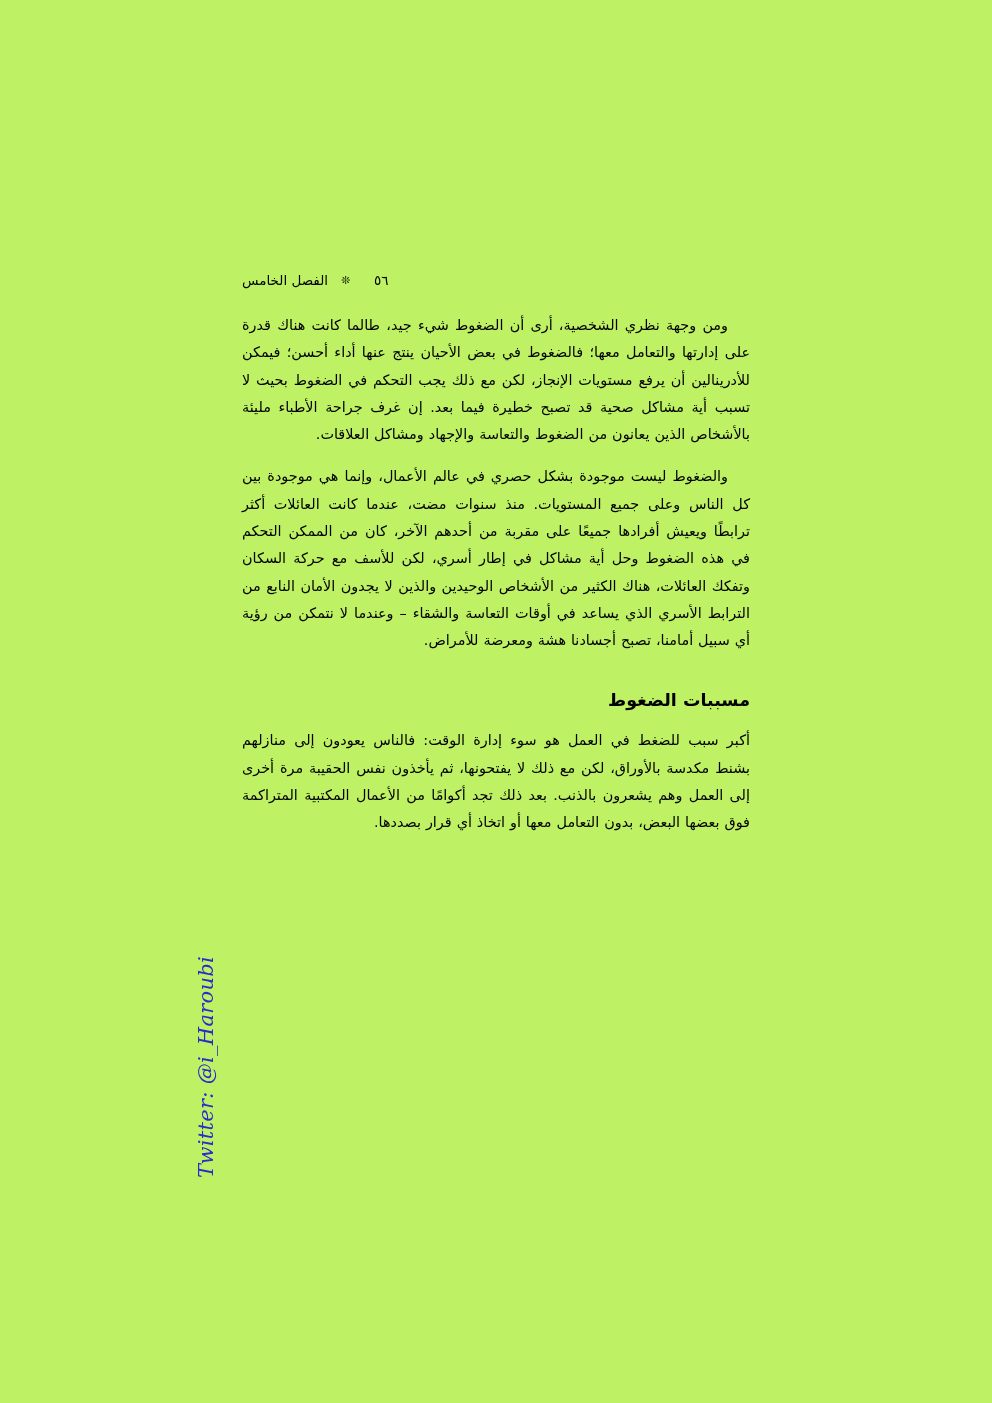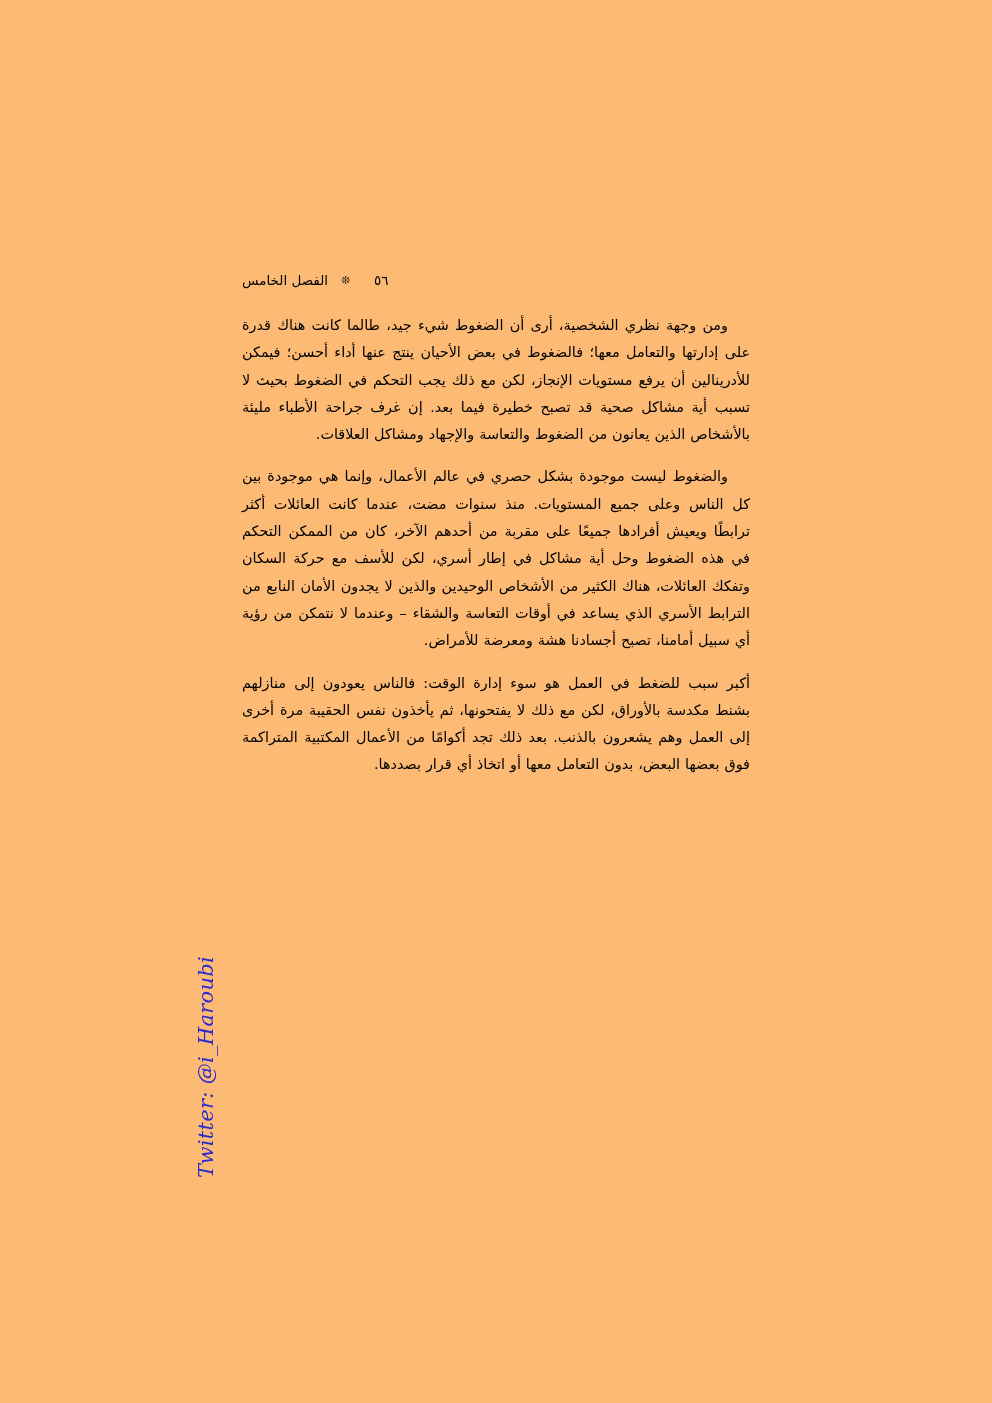--- a/index.html
+++ b/index.html
@@ -13,21 +13,21 @@
     height: 1403px;
     position: relative;
     overflow: hidden;
     font-family: "DejaVu Sans", "Liberation Sans", sans-serif;
     color: #000000;
   }
 
   .page {
     position: absolute;
     inset: 0;
-    background: #fdba74;
+    background: #bef264;
     text-decoration: underline;
   }
 
   
   .running-head {
     position: absolute;
     top: 272px;
     right: 242px;
     width: 508px;
     text-align: left;
@@ -121,20 +121,21 @@
     </span>
   </div>
 
   <div class="textblock">
 
 
     <p class="para">ومن وجهة نظري الشخصية، أرى أن الضغوط شيء جيد، طالما كانت هناك قدرة على إدارتها والتعامل معها؛ فالضغوط في بعض الأحيان ينتج عنها أداء أحسن؛ فيمكن للأدرينالين أن يرفع مستويات الإنجاز، لكن مع ذلك يجب التحكم في الضغوط بحيث لا تسبب أية مشاكل صحية قد تصبح خطيرة فيما بعد. إن غرف جراحة الأطباء مليئة بالأشخاص الذين يعانون من الضغوط والتعاسة والإجهاد ومشاكل العلاقات.</p>
 
     <p class="para">والضغوط ليست موجودة بشكل حصري في عالم الأعمال، وإنما هي موجودة بين كل الناس وعلى جميع المستويات. منذ سنوات مضت، عندما كانت العائلات أكثر ترابطًا ويعيش أفرادها جميعًا على مقربة من أحدهم الآخر، كان من الممكن التحكم في هذه الضغوط وحل أية مشاكل في إطار أسري، لكن للأسف مع حركة السكان وتفكك العائلات، هناك الكثير من الأشخاص الوحيدين والذين لا يجدون الأمان النابع من الترابط الأسري الذي يساعد في أوقات التعاسة والشقاء – وعندما لا نتمكن من رؤية أي سبيل أمامنا، تصبح أجسادنا هشة ومعرضة للأمراض.</p>
 
+    <h2 class="section-heading">مسببات الضغوط</h2>
 
     <p class="para no-indent">أكبر سبب للضغط في العمل هو سوء إدارة الوقت: فالناس يعودون إلى منازلهم بشنط مكدسة بالأوراق، لكن مع ذلك لا يفتحونها، ثم يأخذون نفس الحقيبة مرة أخرى إلى العمل وهم يشعرون بالذنب. بعد ذلك تجد أكوامًا من الأعمال المكتبية المتراكمة فوق بعضها البعض، بدون التعامل معها أو اتخاذ أي قرار بصددها.</p>
 
   </div>
 
   <div class="watermark">
     <span class="watermark-text">Twitter: @i_Haroubi</span>
   </div>
 
 </div>

